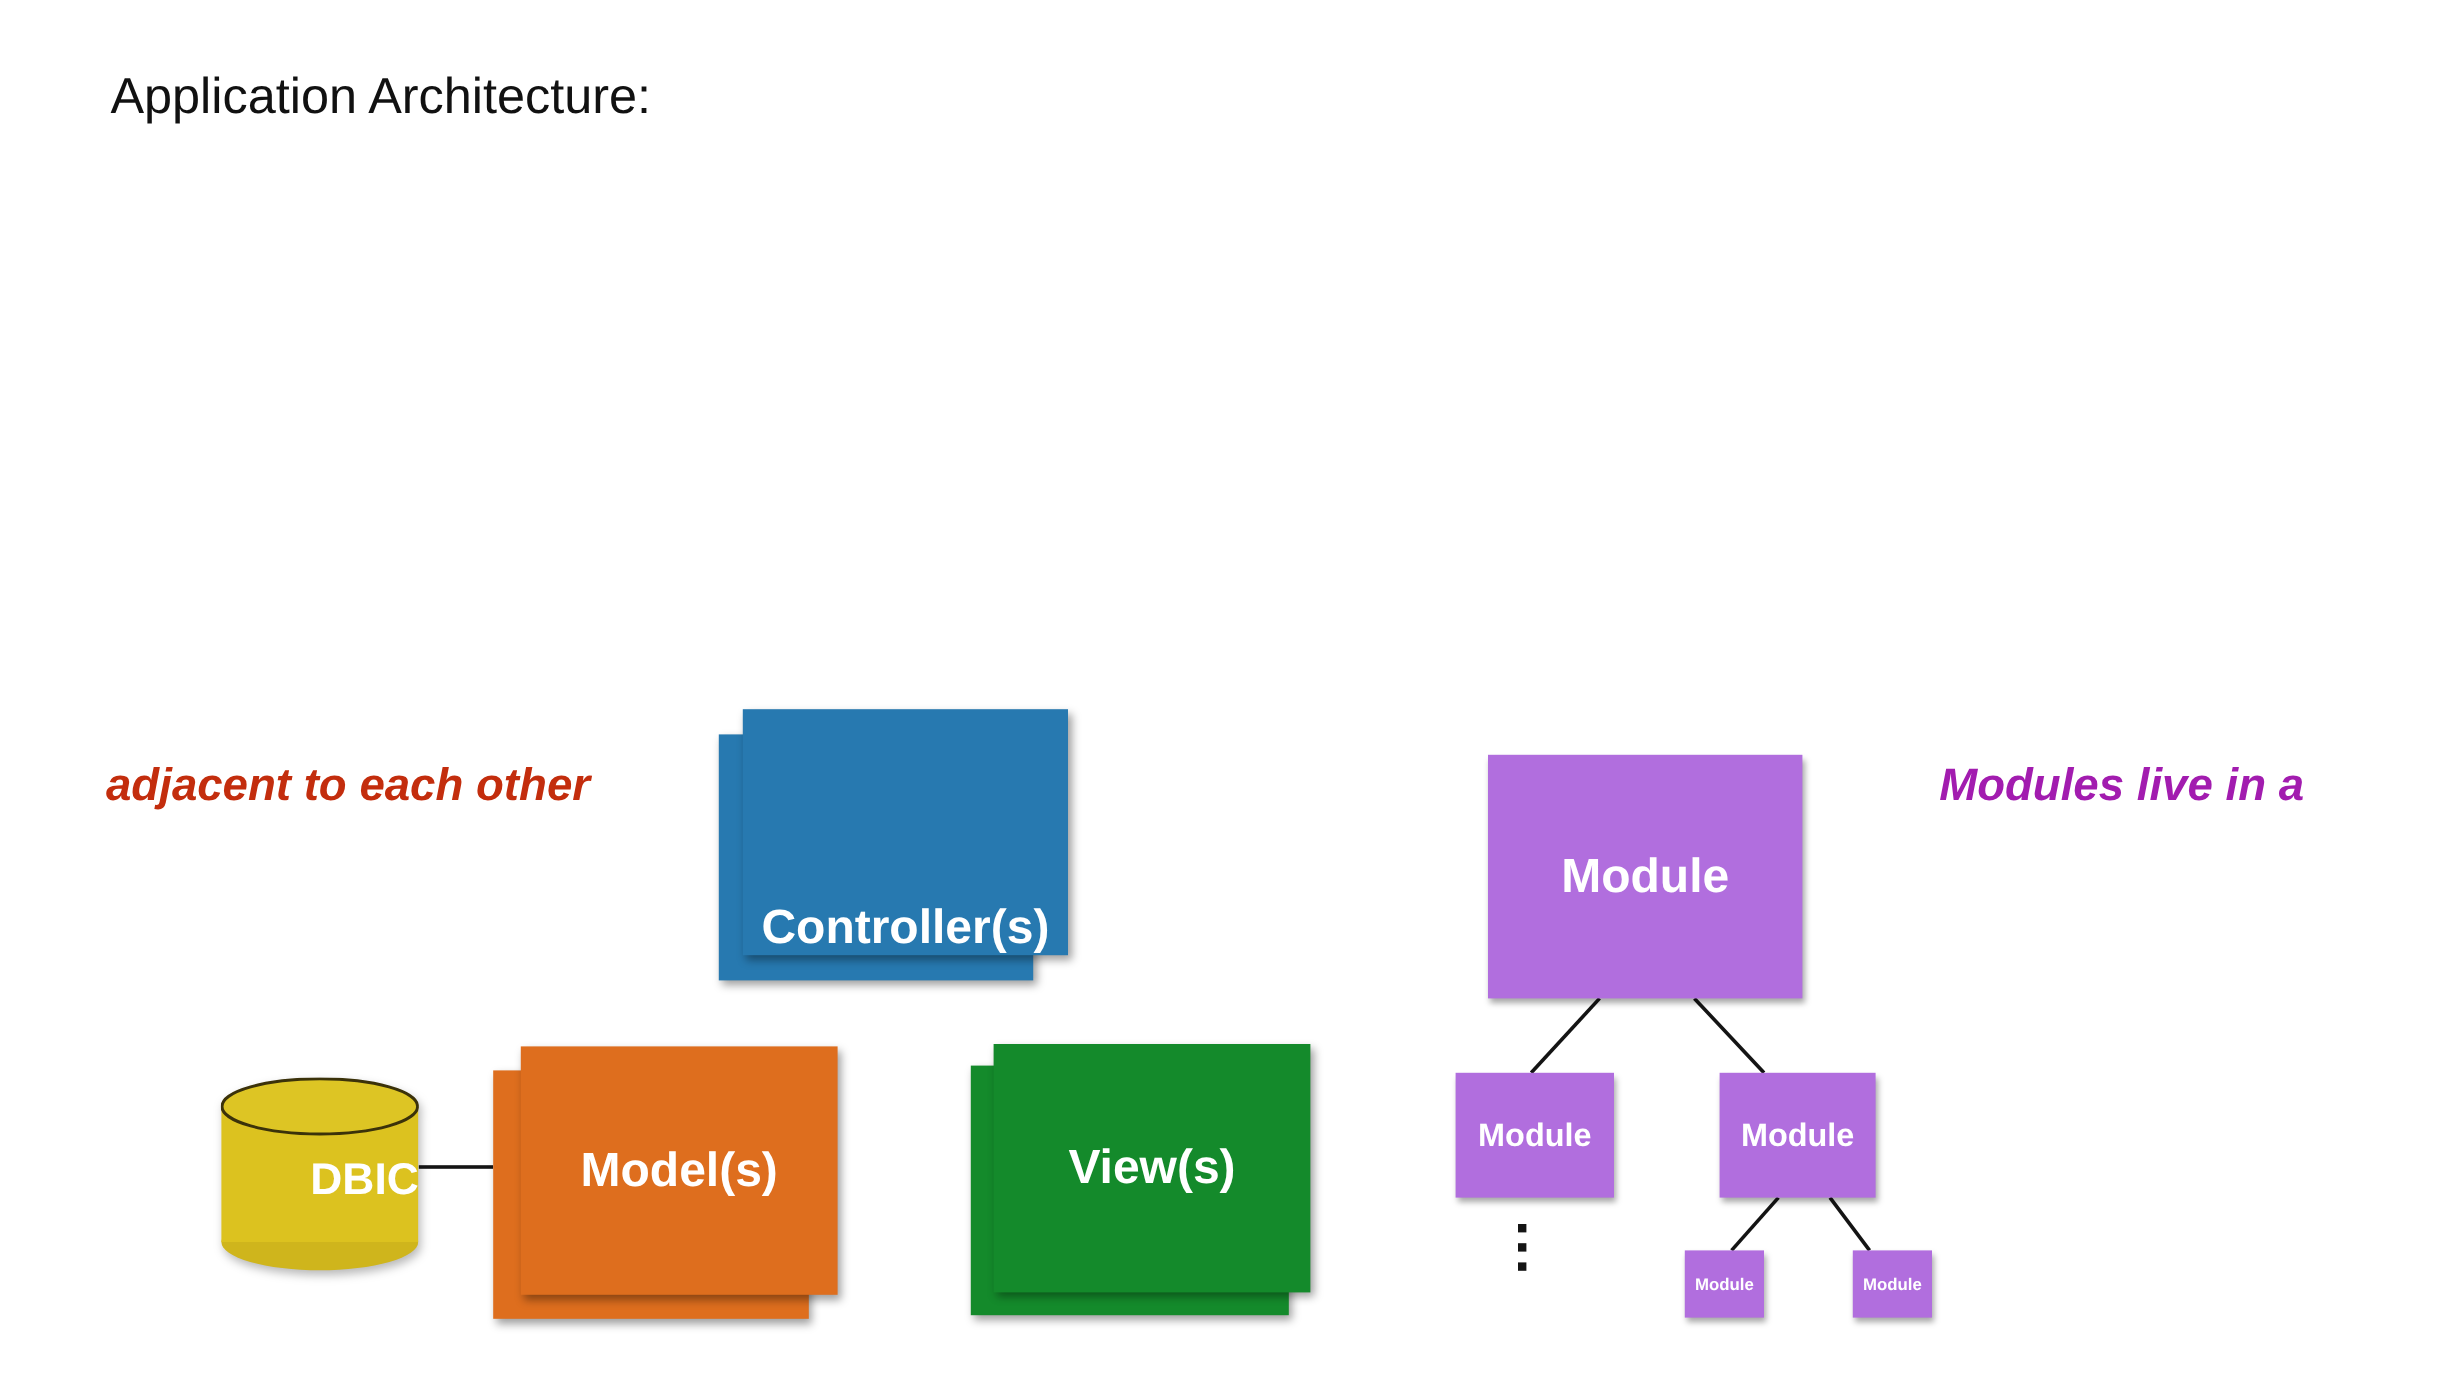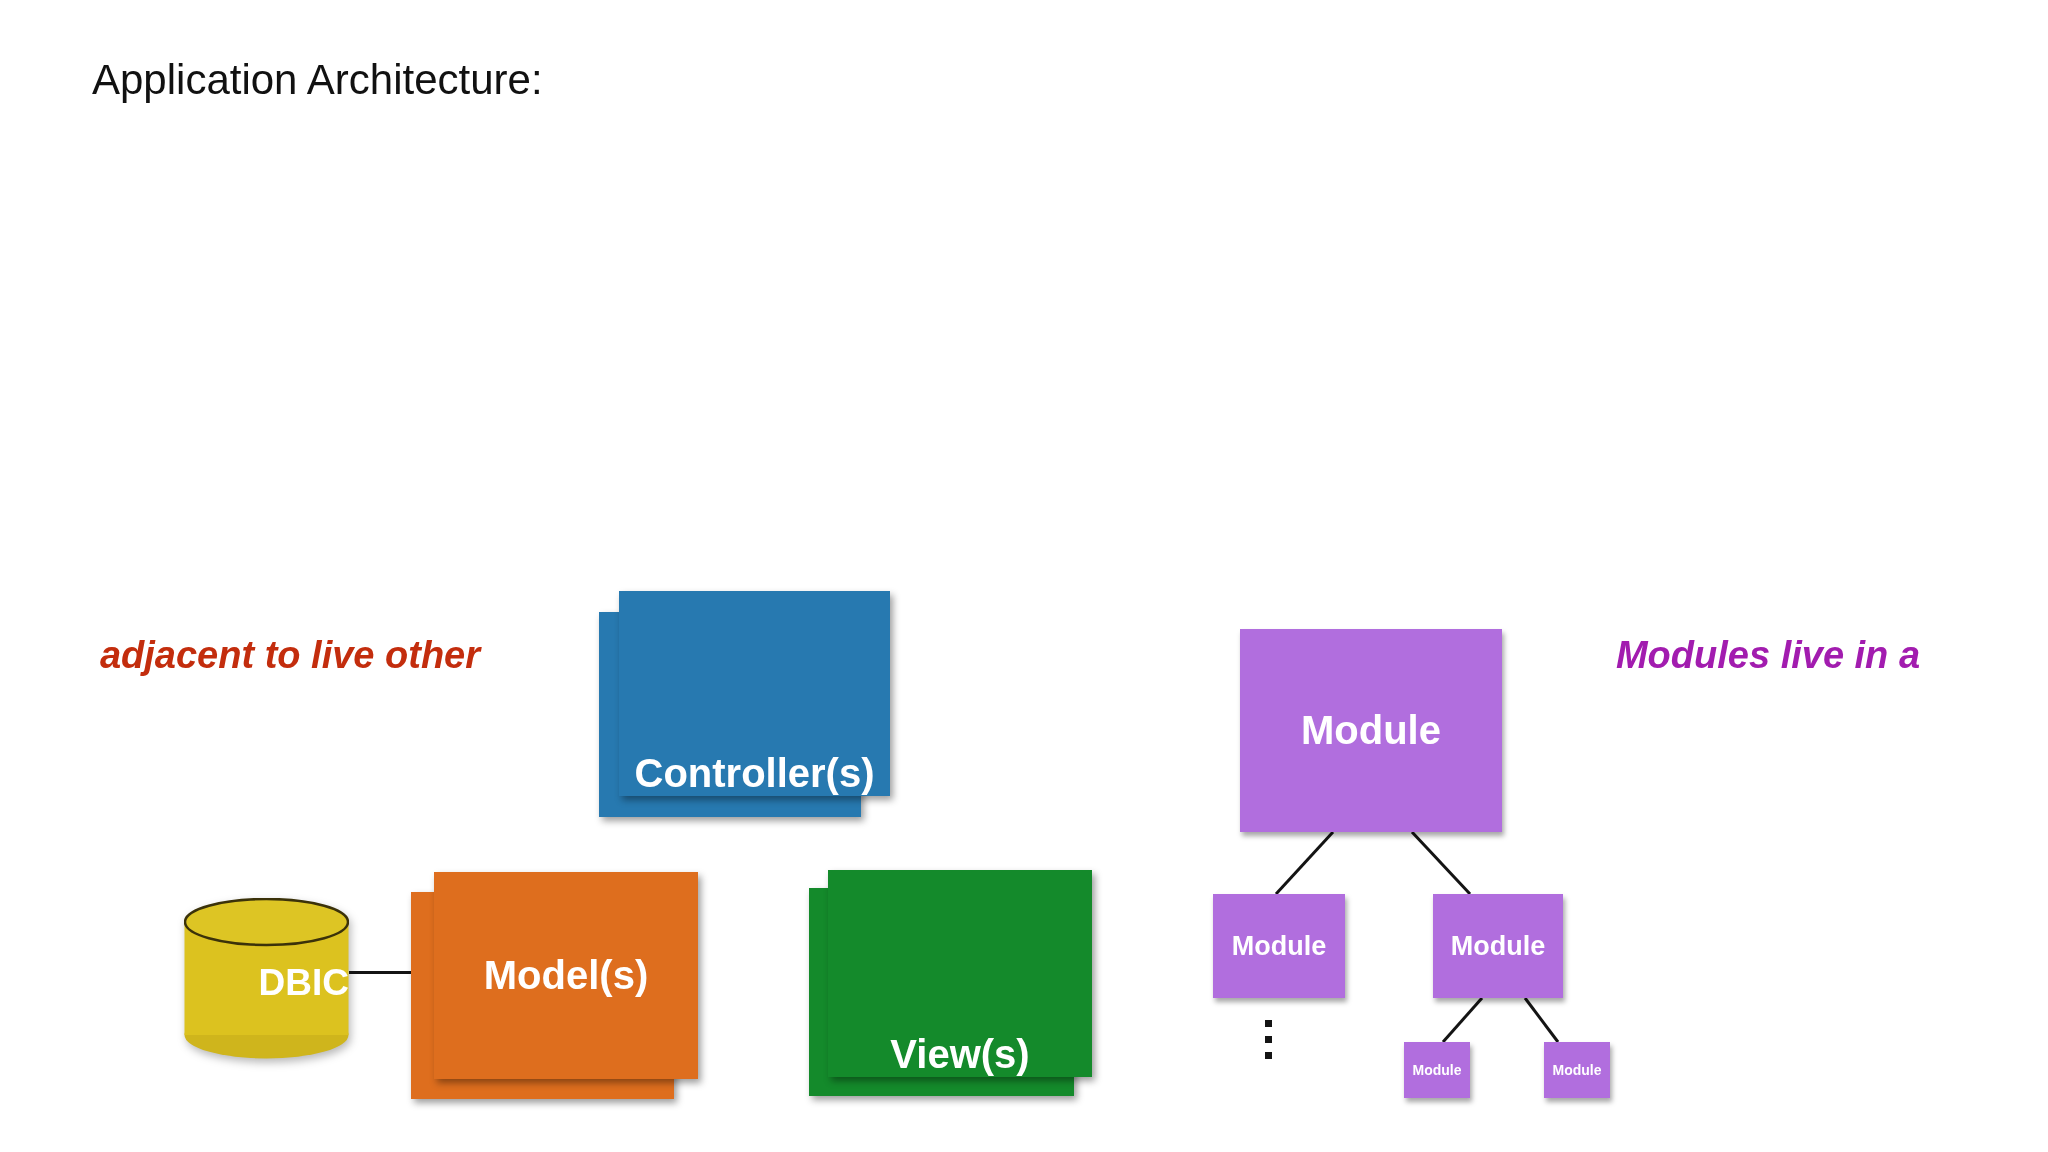--- a/index.html
+++ b/index.html
@@ -59,21 +59,21 @@
   .stack-controller { left: 599px; top: 591px; width: 291px; height: 226px; }
   .stack-controller .back  { left: 0;    top: 21px; width: 262px; height: 205px; }
   .stack-controller .front { left: 20px; top: 0;    width: 271px; height: 205px; }
 
   .stack-model { left: 411px; top: 872px; width: 287px; height: 227px; border-radius: 25px; }
   .stack-model .back  { left: 0;    top: 20px; width: 263px; height: 207px; }
   .stack-model .front { left: 23px; top: 0;    width: 264px; height: 207px; }
 
   .stack-view { left: 809px; top: 870px; width: 283px; height: 226px; }
   .stack-view .back  { left: 0;    top: 18px; width: 265px; height: 208px; }
-  .stack-view .front { left: 19px; top: 0;    width: 264px; height: 207px; align-items: flex-end; }
+  .stack-view .front { left: 19px; top: 0;    width: 264px; height: 207px; }
 
   
   .dbic {
     position: absolute;
     left: 184px; top: 898px;
     width: 165px; height: 162px;
   }
   .dbic svg { display: block; filter: drop-shadow(2px 4px 4px rgba(0,0,0,0.28)); }
   .dbic-label {
     position: absolute;
@@ -123,21 +123,21 @@
   .v-ellipsis .dot { width: 7px; height: 7px; }
 </style>
 </head>
 <body>
 
 <div class="slide" style="background-color: rgb(255, 255, 255);">
 
   <div class="slide-title" style="color: rgb(17, 17, 17);">Application Architecture:</div>
 
   <div class="annotation annotation-left" style="color: rgb(195, 45, 13);">
-    <div>adjacent to live other</div>
+    <div>adjacent to each other</div>
   </div>
 
   <div class="annotation annotation-right" style="color: #a21caf;">
     <div>Modules live in a</div>
   </div>
 
   <div class="stack stack-controller">
     <div class="card back" style="background-color: rgb(39, 121, 176);"></div>
     <div class="card front" style="background-color: rgb(39, 121, 176); align-items: flex-end;">
       <span class="card-label">Controller(s)</span>

